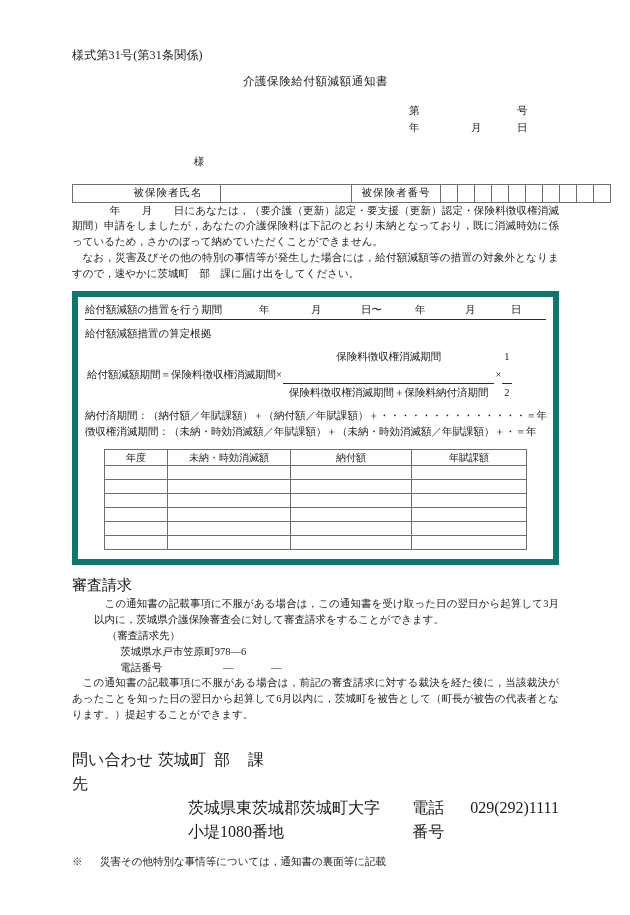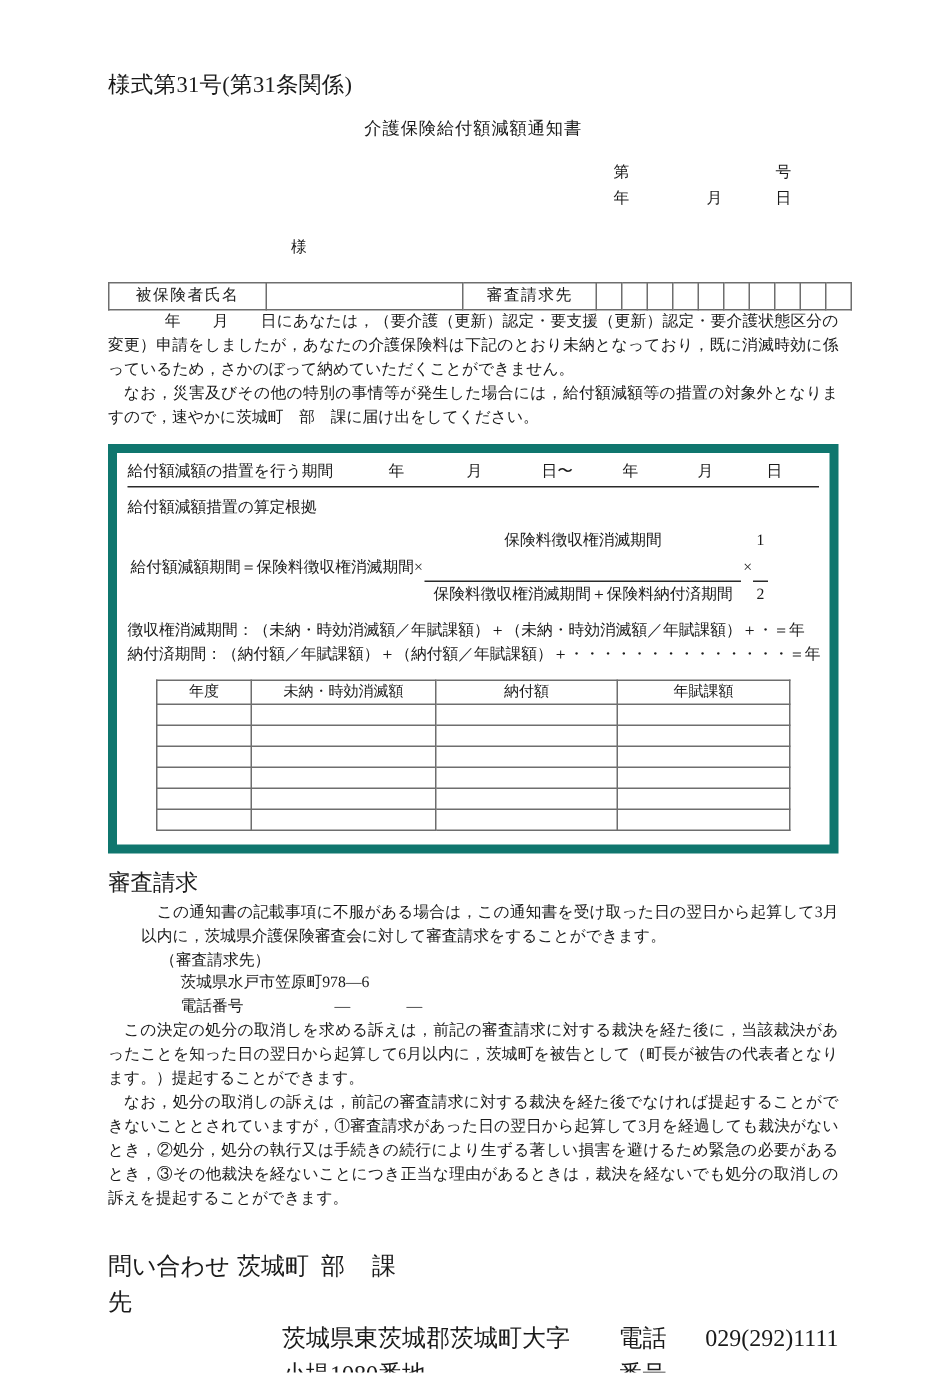--- a/index.html
+++ b/index.html
@@ -26,21 +26,21 @@
   }
   .inner {
     position: absolute;
     left: 72px;
     top: 46px;
     width: 487px;
   }
 
   
   .form-no {
-    font-size: 15px;
+    font-size: 12px;
     letter-spacing: 0.2px;
   }
   .doc-title {
     text-align: center;
     font-size: 11.5px;
     margin-top: 9px;
     letter-spacing: 0.6px;
   }
   .numline-wrap {
     margin-top: 13px;
@@ -83,21 +83,21 @@
     width: 100%;
     table-layout: fixed;
   }
   .insured td {
     border: 1px solid #6e6e6e;
     height: 17px;
     font-size: 10.5px;
     text-align: center;
     padding: 0;
   }
-  .insured td.lbl { width: 104px; letter-spacing: 1px; }
+  .insured td.lbl { width: 104px; letter-spacing: 1px; padding-left: 43px; }
   .insured td.blank-name { width: 130px; }
   .insured td.lbl2 { width: 88px; letter-spacing: 1px; }
   .insured td.cell { width: 16px; }
 
   
   p.body {
     margin: 0;
     font-size: 10.5px;
     line-height: 1.52;
     text-align: justify;
@@ -227,36 +227,36 @@
     </div>
 
     <div class="addressee">様</div>
 
 
     <table class="insured">
       <tbody>
           <tr>
         <td class="lbl">被保険者氏名</td>
         <td class="blank-name"></td>
-        <td class="lbl2">審査請求先</td>
+        <td class="lbl2">被保険者番号</td>
         <td class="cell"></td>
         <td class="cell"></td>
         <td class="cell"></td>
         <td class="cell"></td>
         <td class="cell"></td>
         <td class="cell"></td>
         <td class="cell"></td>
         <td class="cell"></td>
         <td class="cell"></td>
         <td class="cell"></td>
       </tr>
     </tbody>
       </table>
 
-    <p class="body p-first">年　　月　　日にあなたは，（要介護（更新）認定・要支援（更新）認定・要介護状態区分の変更）申請をしましたが，あなたの介護保険料は下記のとおり未納となっており，既に消滅時効に係っているため，さかのぼって納めていただくことができません。</p>
+    <p class="body p-first">年　　月　　日にあなたは，（要介護（更新）認定・要支援（更新）認定・保険料徴収権消滅期間）申請をしましたが，あなたの介護保険料は下記のとおり未納となっており，既に消滅時効に係っているため，さかのぼって納めていただくことができません。</p>
     <p class="body p-ind">なお，災害及びその他の特別の事情等が発生した場合には，給付額減額等の措置の対象外となりますので，速やかに茨城町　部　課に届け出をしてください。</p>
 
     <div class="calcbox">
 
       <div class="period-line">
         <span class="t1">給付額減額の措置を行う期間</span>
         <span class="t2">年</span>
         <span class="t3">月</span>
         <span class="t4">日〜</span>
         <span class="t5">年</span>
@@ -273,22 +273,22 @@
           <span class="den">保険料徴収権消滅期間＋保険料納付済期間</span>
         </span>
         <span>×</span>
         <span class="frac small">
           <span class="num">1</span>
           <span class="den">2</span>
         </span>
       </div>
 
       <div class="defs">
+        <div>納付済期間：（納付額／年賦課額）＋（納付額／年賦課額）＋・・・・・・・・・・・・・・＝年</div>
         <div>徴収権消滅期間：（未納・時効消滅額／年賦課額）＋（未納・時効消滅額／年賦課額）＋・＝年</div>
-        <div>納付済期間：（納付額／年賦課額）＋（納付額／年賦課額）＋・・・・・・・・・・・・・・＝年</div>
       </div>
 
       <table class="datatable">
         <tbody>
             <tr>
           <th class="col-y">年度</th>
           <th class="col-u">未納・時効消滅額</th>
           <th class="col-p">納付額</th>
           <th class="col-n">年賦課額</th>
         </tr>
@@ -339,22 +339,21 @@
 
     <div class="ind2">（審査請求先）</div>
     <div class="ind2" style="padding-left:4.6em">茨城県水戸市笠原町978—6</div>
 
     <div class="tel-line" style="padding-left:4.6em">
       <span class="lab">電話番号</span>
       <span class="d1">—</span>
       <span class="d2">—</span>
     </div>
 
-    <p class="body p-ind">この決定の処分の取消しを求める訴えは，前記の審査請求に対する裁決を経た後に，当該裁決があったことを知った日の翌日から起算して6月以内に，茨城町を被告として（町長が被告の代表者となります。）提起することができます。</p>
-    <p class="body p-ind">なお，処分の取消しの訴えは，前記の審査請求に対する裁決を経た後でなければ提起することができないこととされていますが，①審査請求があった日の翌日から起算して3月を経過しても裁決がないとき，②処分，処分の執行又は手続きの続行により生ずる著しい損害を避けるため緊急の必要があるとき，③その他裁決を経ないことにつき正当な理由があるときは，裁決を経ないでも処分の取消しの訴えを提起することができます。</p>
+    <p class="body p-ind">この通知書の記載事項に不服がある場合は，前記の審査請求に対する裁決を経た後に，当該裁決があったことを知った日の翌日から起算して6月以内に，茨城町を被告として（町長が被告の代表者となります。）提起することができます。</p>
 
     <div class="contact">
       <div class="l1">
         <span class="lab">問い合わせ先</span>
         <span class="v1">茨城町</span>
         <span class="v2">部</span>
         <span>課</span>
       </div>
       <div class="l2">
         <span class="addr">茨城県東茨城郡茨城町大字小堤1080番地</span>

